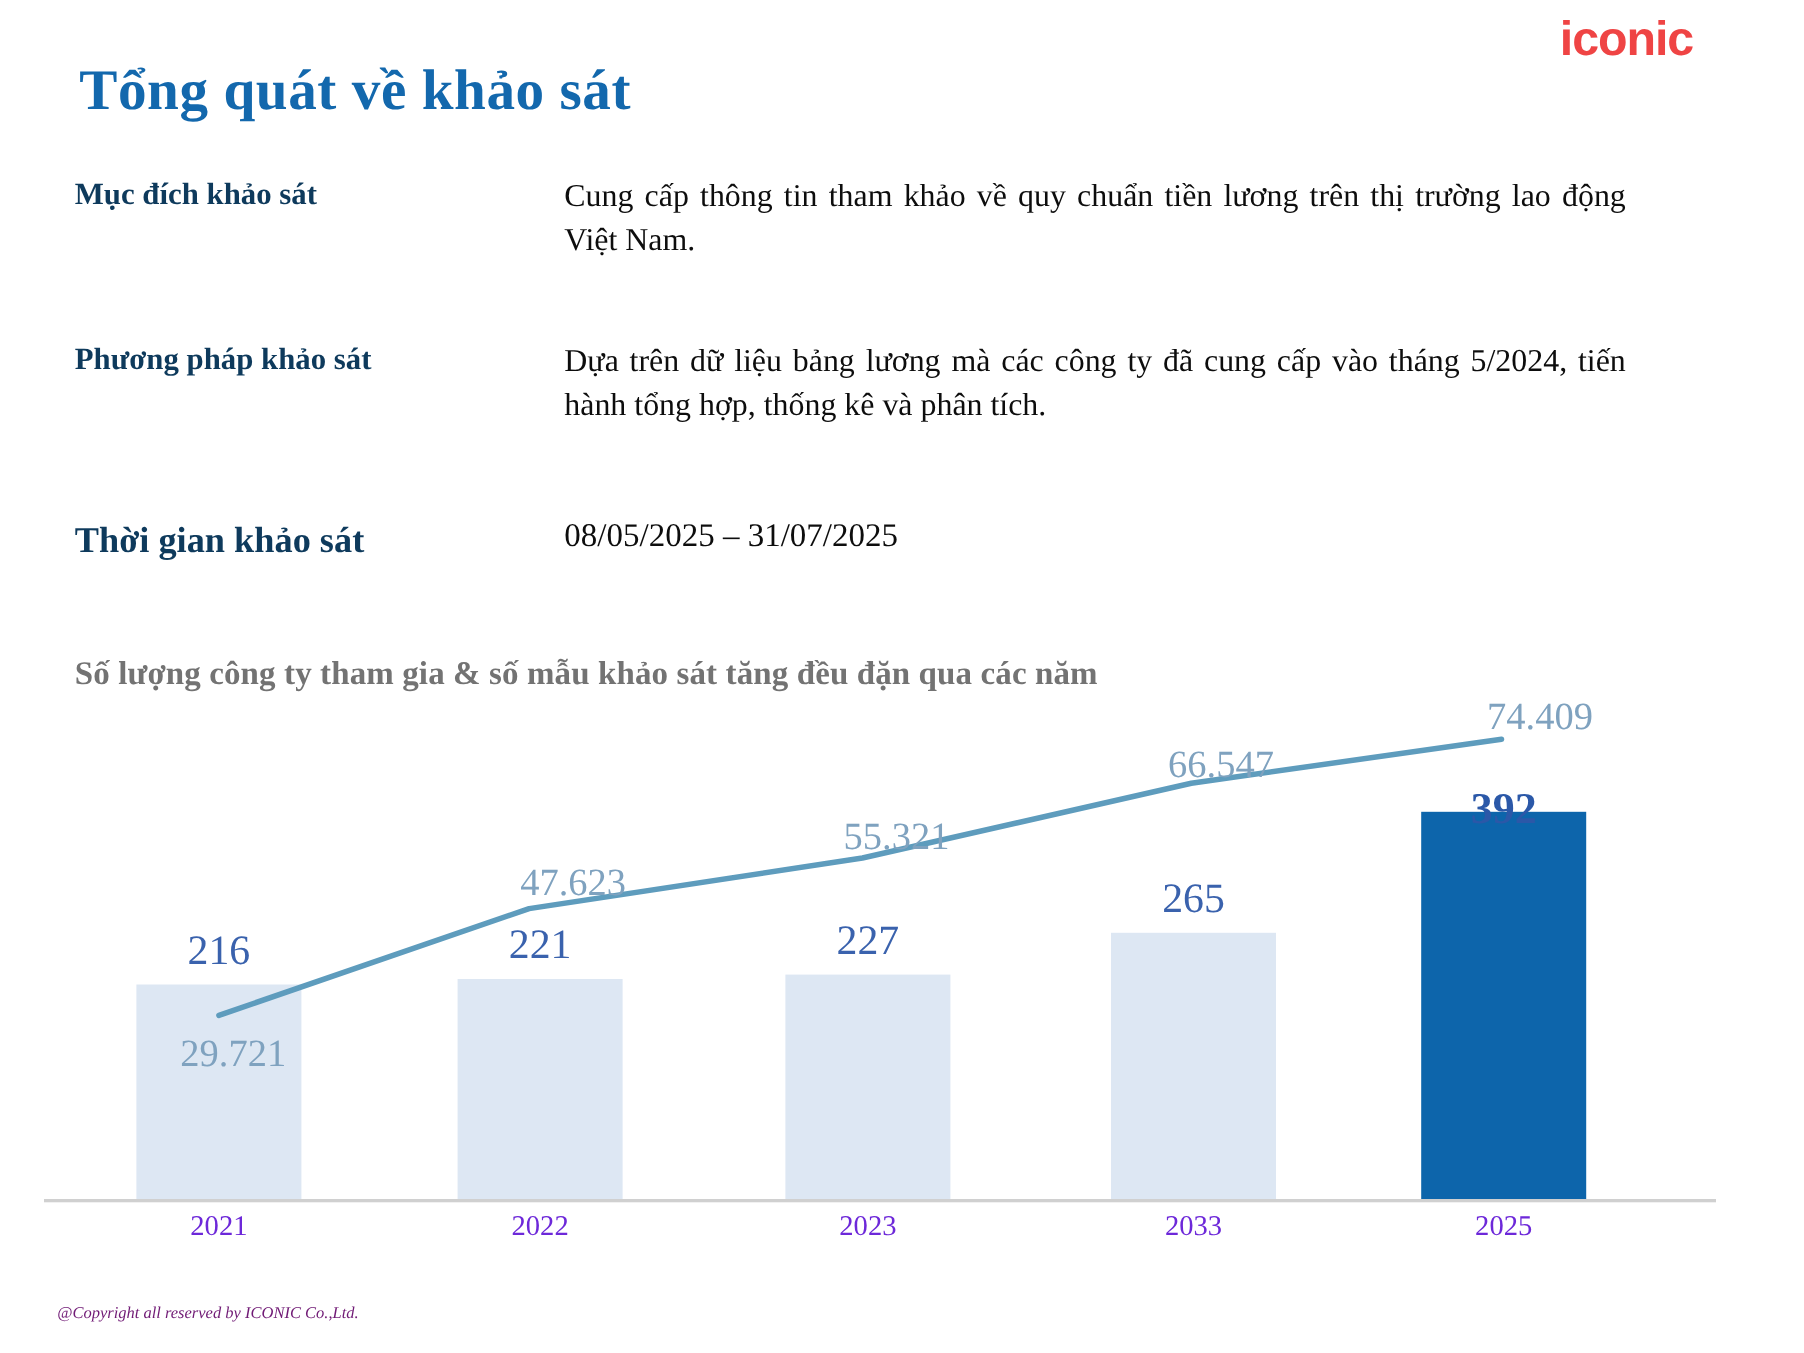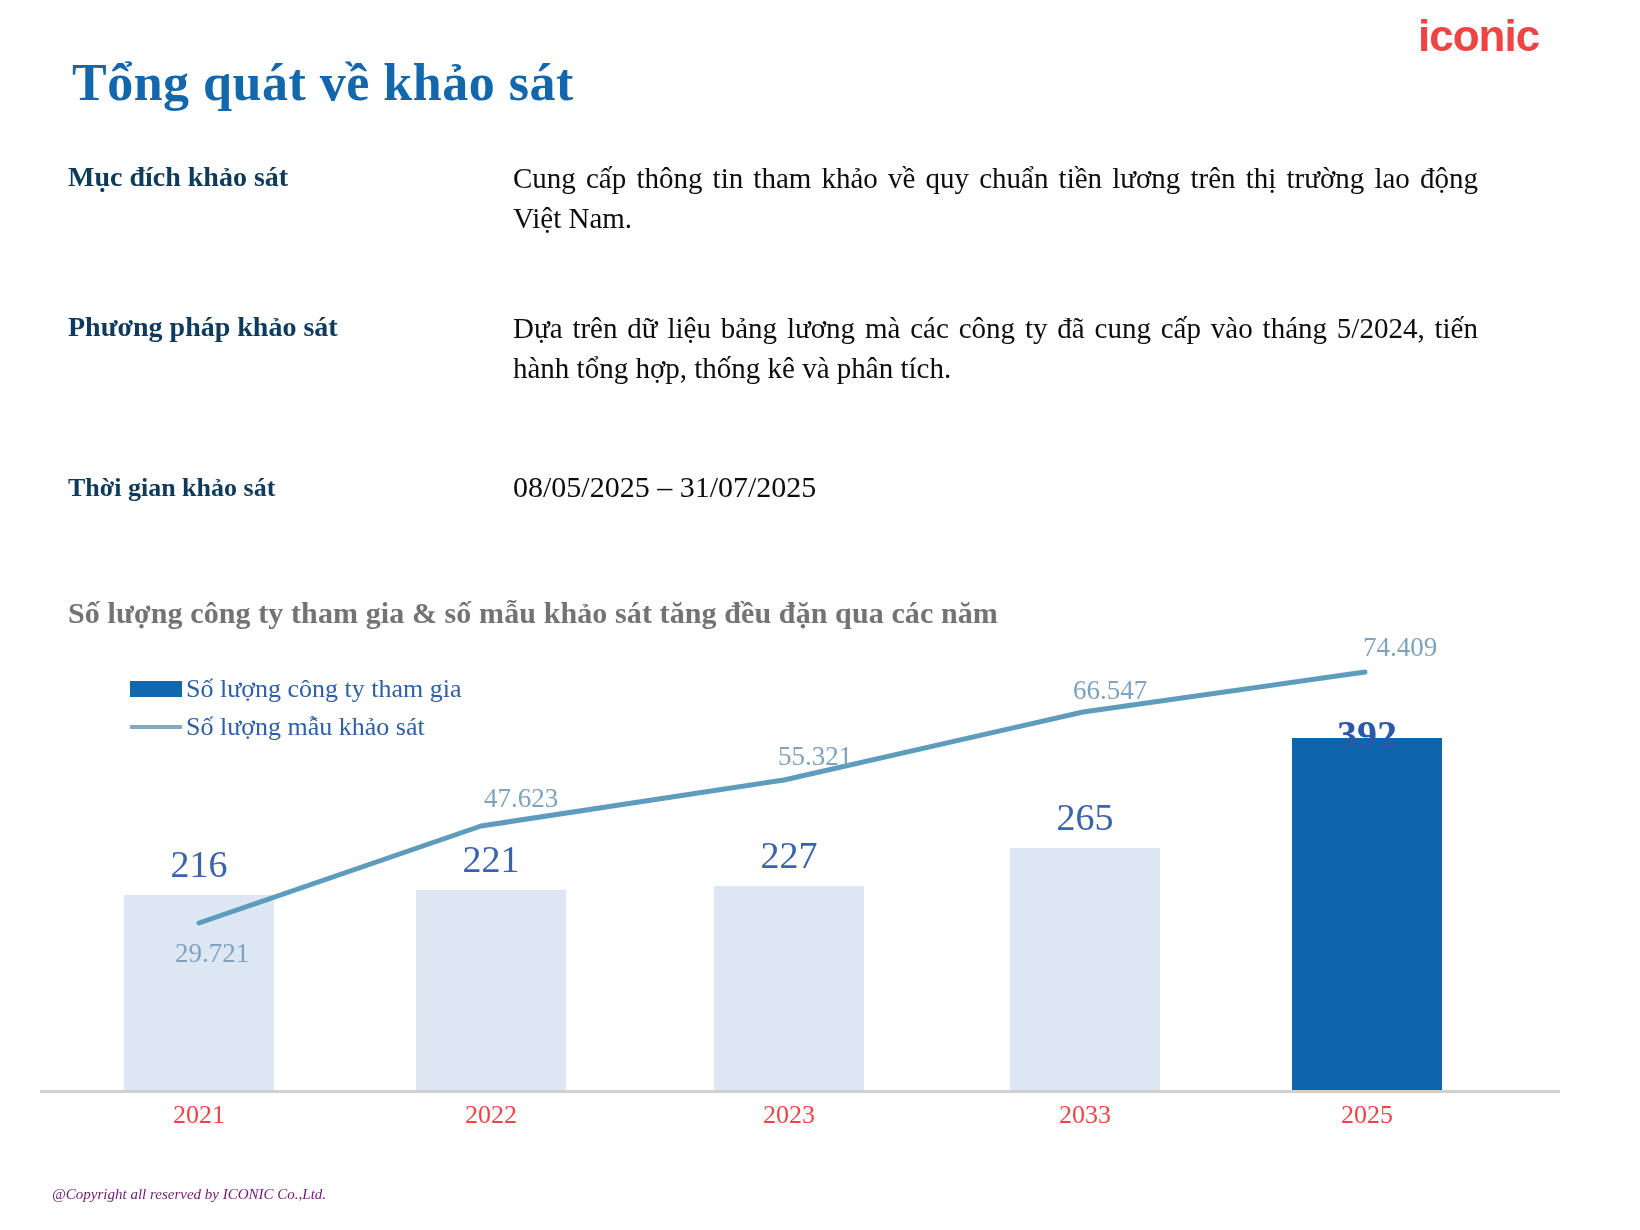--- a/index.html
+++ b/index.html
@@ -35,21 +35,21 @@
   .info-value{
     position:absolute;left:445px;top:0;width:965px;
     font-size:29px;color:#0d0d0d;line-height:1.38;
     text-align:justify;
   }
   .info-value.nojust{text-align:left;}
 
   #row-purpose{top:158px;}
   #row-method{top:308px;}
   #row-period{top:470px;}
-  #row-period .info-label{font-size:26px;}
+  #row-period .info-label{font-size:33px;}
   #row-period .info-value{font-size:30px;top:-4px;}
 
   
   .chart-heading{
     position:absolute;left:68px;top:596px;
     font-weight:bold;font-size:30px;color:#737373;
     letter-spacing:0.1px;
   }
 
   .chart{
@@ -75,30 +75,30 @@
   .bar.dark{background:#0d65ab;}
 
   .bar-value{
     position:absolute;text-align:center;
     font-size:38px;color:#3a62ad;line-height:1;
   }
   .bar-value.strong{font-weight:bold;font-size:40px;color:#2b58a8;}
 
   .line-value{
     position:absolute;text-align:center;
-    font-size:27px;color:#7fa2bf;line-height:1;
+    font-size:35px;color:#7fa2bf;line-height:1;
   }
 
   .axis-line{
     position:absolute;left:0;top:460px;width:1520px;height:3px;
     background:#d0d0d0;
   }
   .tick-label{
     position:absolute;top:470px;text-align:center;
-    font-size:26px;color:#ef4444;
+    font-size:26px;color:#6d28d9;
   }
 
   
   .footer{
     position:absolute;left:52px;top:1186px;
     font-style:italic;font-size:15px;color:#701a75;
   }
 </style>
 </head>
 <body>
@@ -121,30 +121,20 @@
 
   <div class="info-row" id="row-period">
     <div class="info-label">Thời gian khảo sát</div>
     <div class="info-value nojust">08/05/2025 – 31/07/2025</div>
   </div>
 
   <div class="chart-heading">Số lượng công ty tham gia &amp; số mẫu khảo sát tăng đều đặn qua các năm</div>
 
   <div class="chart">
 
-    <div class="legend">
-      <div class="legend-item">
-        <span class="legend-swatch-bar"></span>
-        <span>Số lượng công ty tham gia</span>
-      </div>
-      <div class="legend-item">
-        <span class="legend-swatch-line"></span>
-        <span>Số lượng mẫu khảo sát</span>
-      </div>
-    </div>
 
     <div class="bar light" style="left:84px;top:265px;width:150px;height:195px;"></div>
     <div class="bar light" style="left:376px;top:260px;width:150px;height:200px;"></div>
     <div class="bar light" style="left:674px;top:256px;width:150px;height:204px;"></div>
     <div class="bar light" style="left:970px;top:218px;width:150px;height:242px;"></div>
     <div class="bar dark" style="left:1252px;top:108px;width:150px;height:352px;"></div>
 
     <div class="bar-value" style="left:84px;top:215px;width:150px;">216</div>
     <div class="bar-value" style="left:376px;top:210px;width:150px;">221</div>
     <div class="bar-value" style="left:674px;top:206px;width:150px;">227</div>

